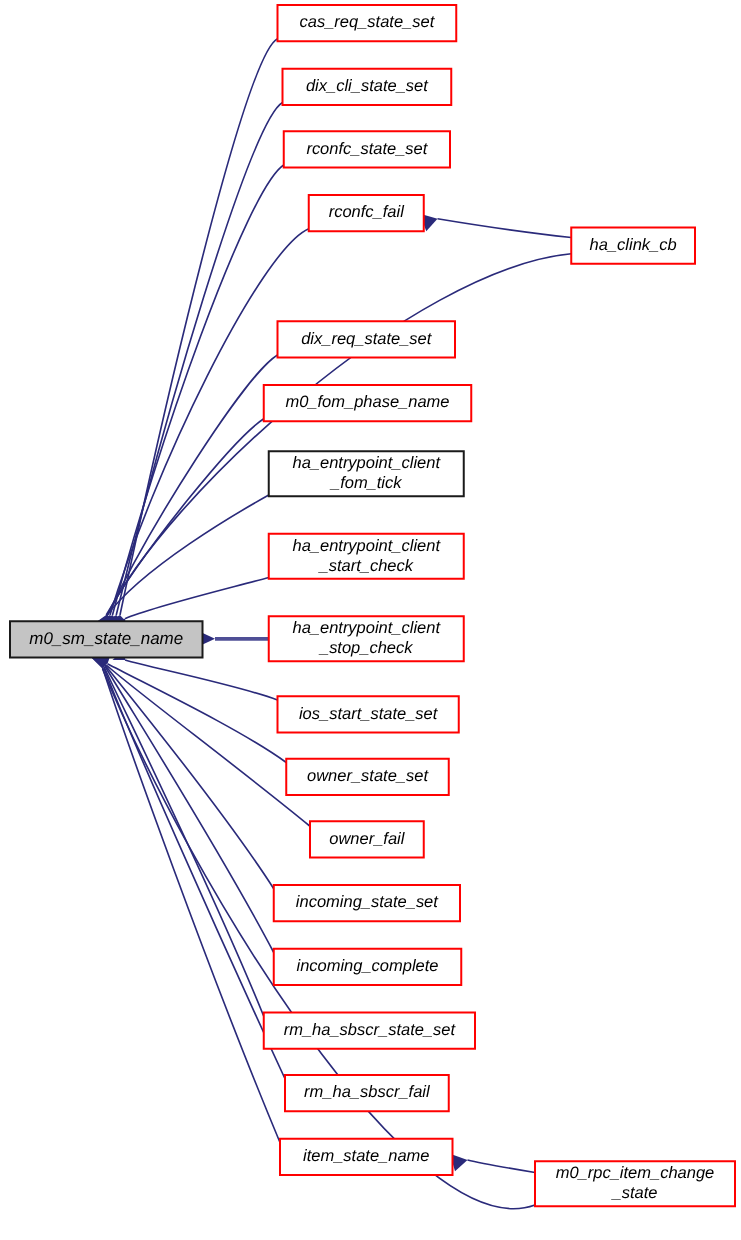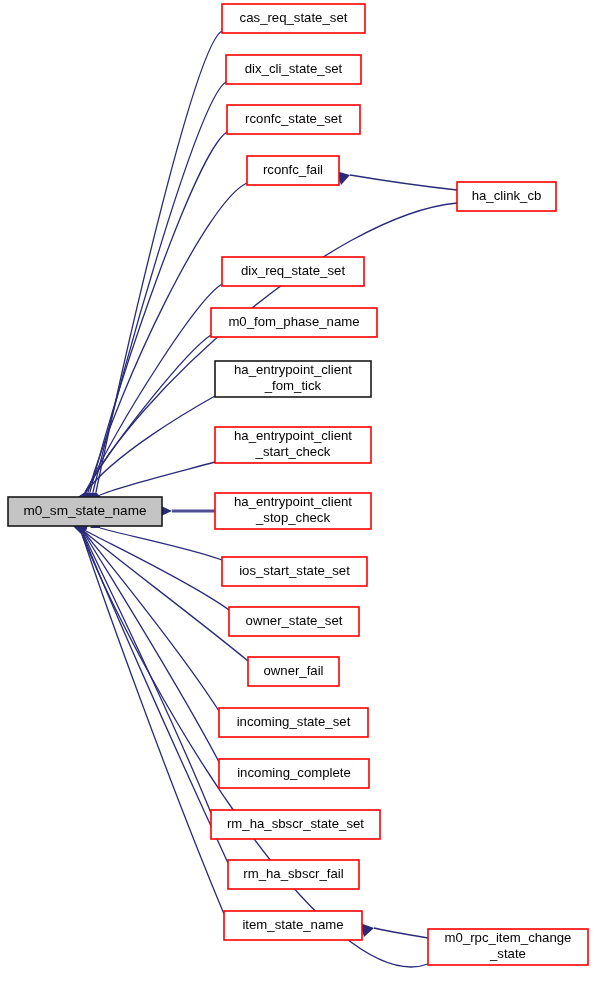--- a/index.html
+++ b/index.html
@@ -14,20 +14,21 @@
     position: relative;
     overflow: hidden;
     font-family: "Liberation Sans", "DejaVu Sans", sans-serif;
   }
   #graph-root {
     position: absolute;
     left: 0;
     top: 0;
     width: 477px;
     height: 992px;
+    font-style: italic;
   }
   svg.graph-canvas {
     display: block;
     width: 593px;
     height: 992px;
   }
   .edge-path {
     fill: none;
     stroke: #2a2a7a;
     stroke-width: 1.3;

